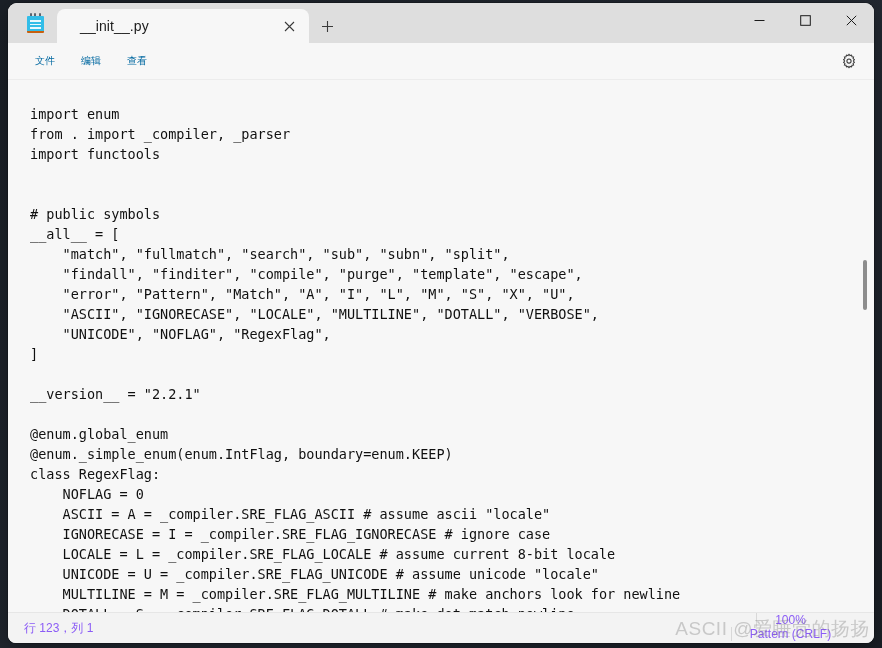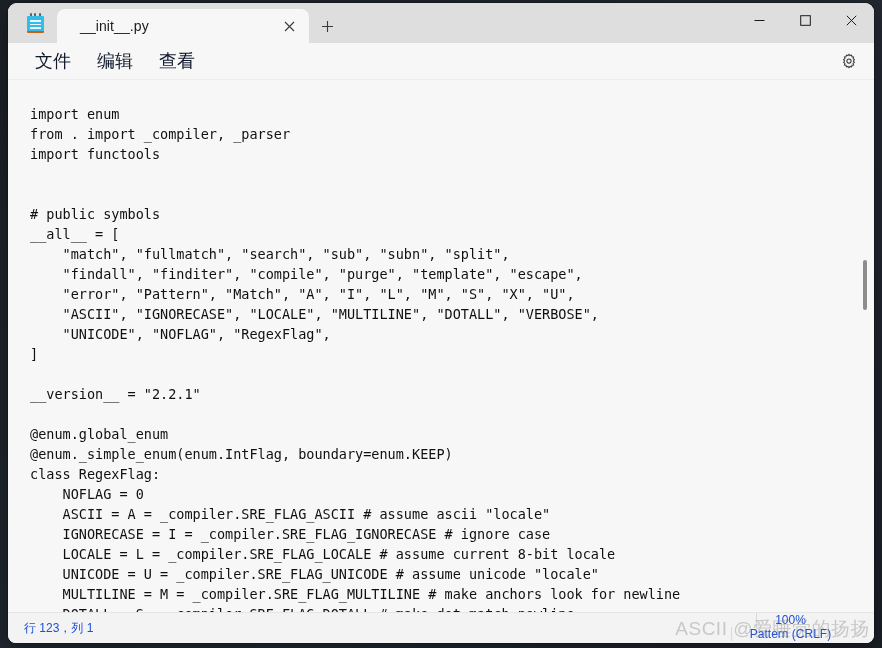--- a/index.html
+++ b/index.html
@@ -151,22 +151,22 @@
     position: relative;
     height: 36px;
     background: #f7f7f7;
     flex: none;
     display: flex;
     align-items: center;
     padding-left: 18px;
     border-bottom: 1px solid #ececec;
   }
   .menu-item {
-    font-size: 18px;
-    color: #0f172a;
+    font-size: 10px;
+    color: #0369a1;
     padding: 4px 9px;
     margin-right: 8px;
     border-radius: 4px;
     cursor: pointer;
     white-space: nowrap;
   }
   .settings-btn {
     position: absolute;
     right: 12px;
     top: 5px;
@@ -223,21 +223,21 @@
   
   .statusbar {
     position: relative;
     height: 30px;
     flex: none;
     background: #f3f3f3;
     border-top: 1px solid #e6e6e6;
     display: flex;
     align-items: center;
     font-size: 12px;
-    color: #1d4ed8;
+    color: #8b5cf6;
   }
   .status-left {
     margin-left: 16px;
     white-space: nowrap;
   }
   .status-right {
     position: absolute;
     right: 0;
     top: 0;
     height: 30px;

